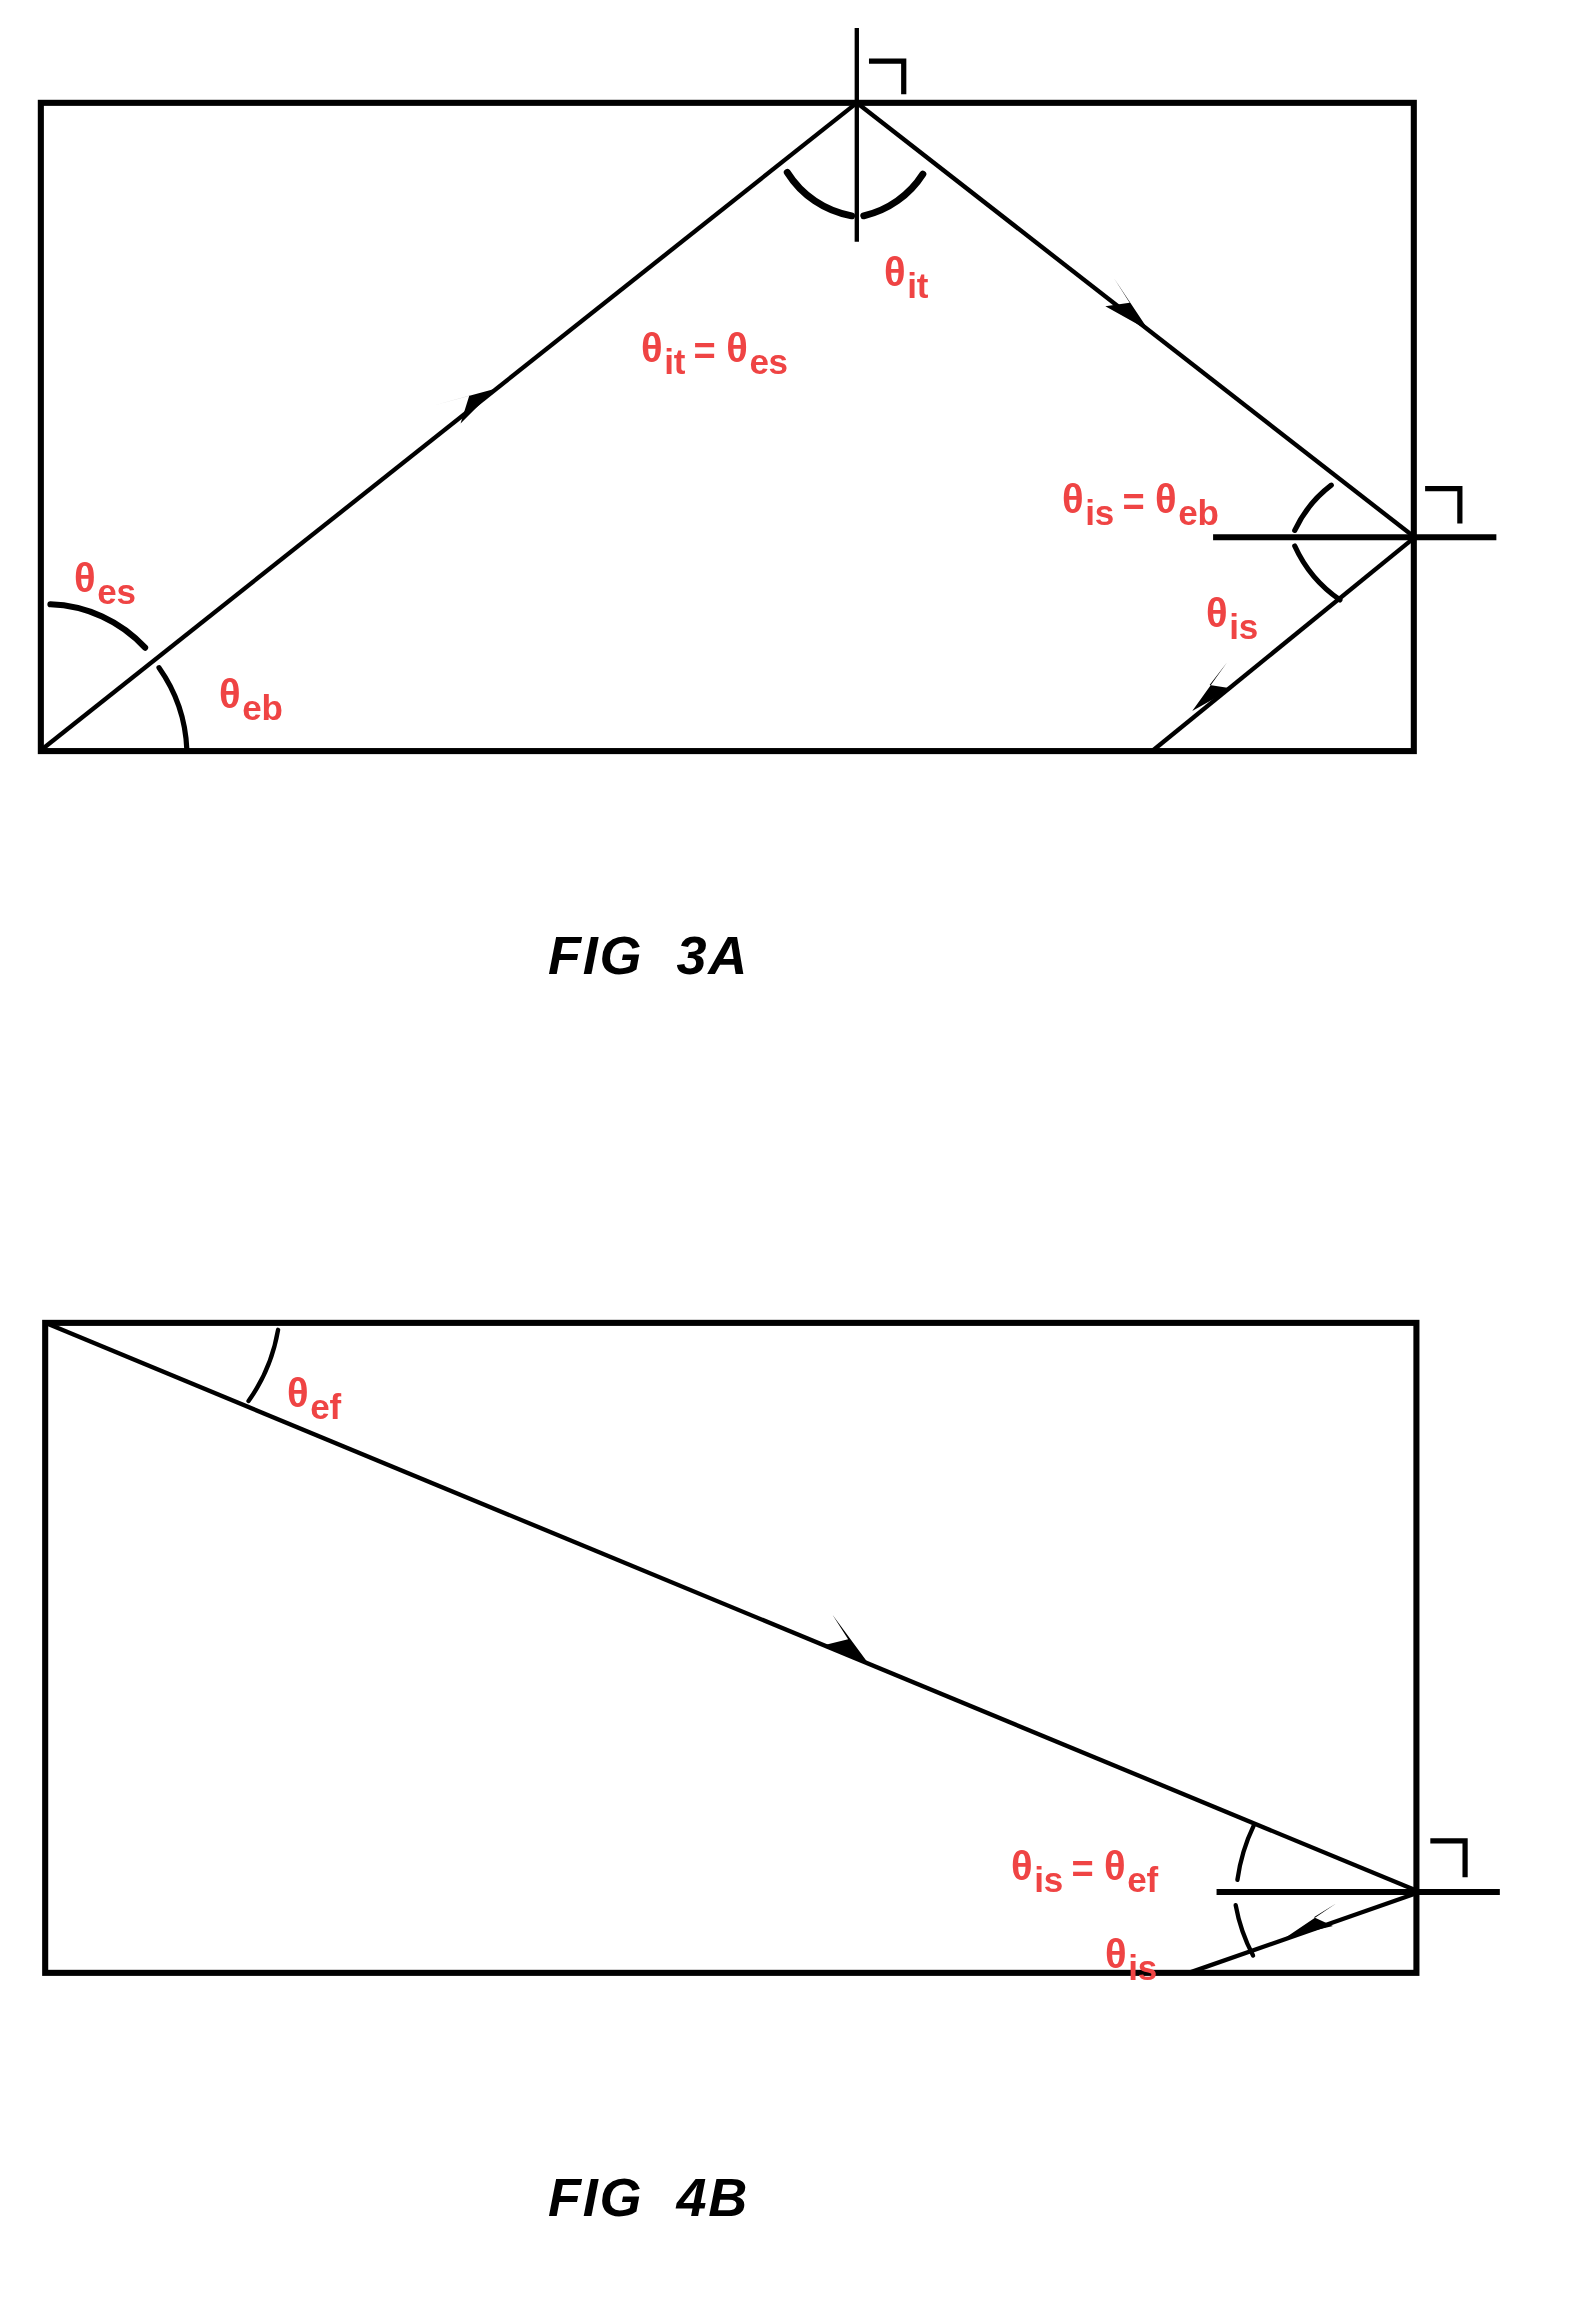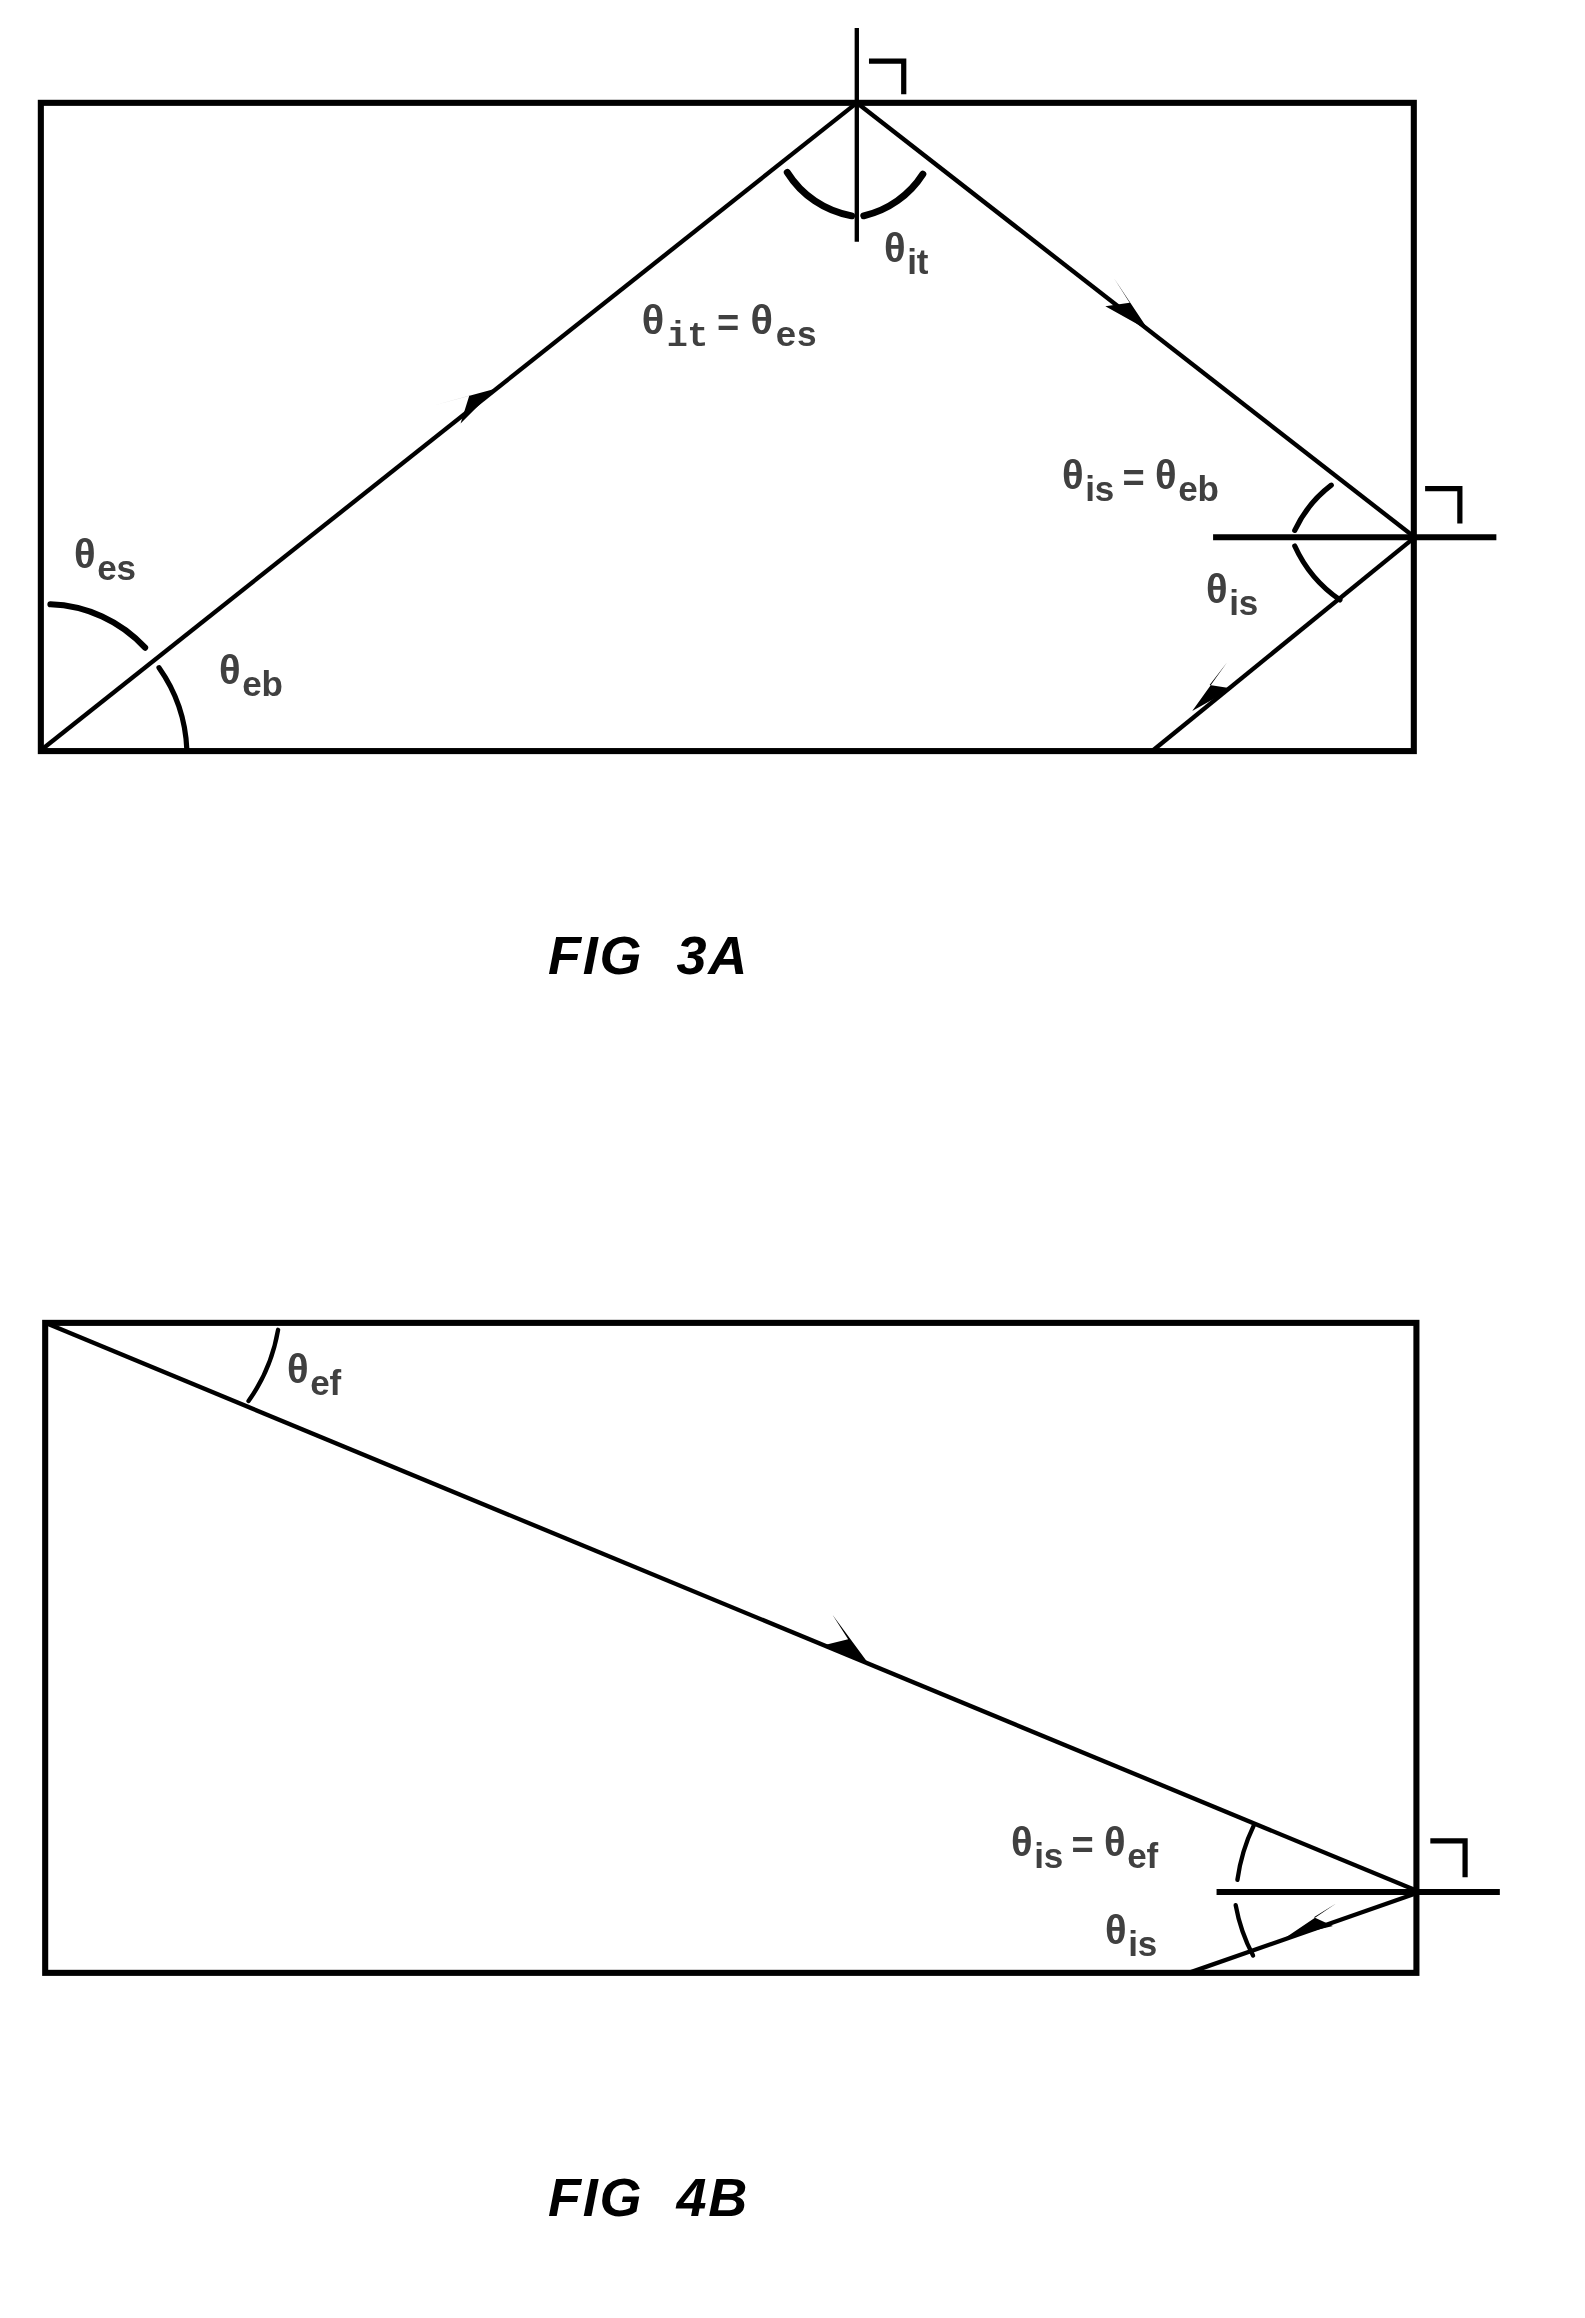--- a/index.html
+++ b/index.html
@@ -38,24 +38,25 @@
     color: #000000;
     white-space: pre;
     text-align: right;
   }
   #caption-3a { left: 548px; top: 924px; }
   #caption-3b { left: 548px; top: 2166px; }
 
   
   .theta-label {
     position: absolute;
-    color: #404040;
+    color: #ef4444;
     white-space: nowrap;
     font-family: "Liberation Sans", sans-serif;
     line-height: 1;
+    margin-top: 24px;
   }
   .theta-label .th {
     font-size: 40px;
     font-weight: 600;
     display: inline-block;
     vertical-align: baseline;
   }
   .theta-label .sub {
     font-size: 35px;
     font-weight: 600;
@@ -148,21 +149,21 @@
   </svg>
 
   <div class="theta-label" id="lbl-es" style="left:74px; top:534px;">
     <span class="th">θ</span><span class="sub">es</span>
   </div>
 
   <div class="theta-label" id="lbl-eb" style="left:219px; top:650px;">
     <span class="th">θ</span><span class="sub">eb</span>
   </div>
 
-  <div class="theta-label" id="lbl-it-eq-es" style="left:641px; top:304px;font-family:Liberation Mono, monospace;">
+  <div class="theta-label" id="lbl-it-eq-es" style="left:641px; top:304px;">
     <span class="th">θ</span><span class="sub">it</span><span class="eq">=</span><span class="th">θ</span><span class="sub">es</span>
   </div>
 
   <div class="theta-label" id="lbl-it" style="left:884px; top:228px;">
     <span class="th">θ</span><span class="sub">it</span>
   </div>
 
   <div class="theta-label" id="lbl-is-eq-eb" style="left:1062px; top:455px;">
     <span class="th">θ</span><span class="sub">is</span><span class="eq">=</span><span class="th">θ</span><span class="sub">eb</span>
   </div>

